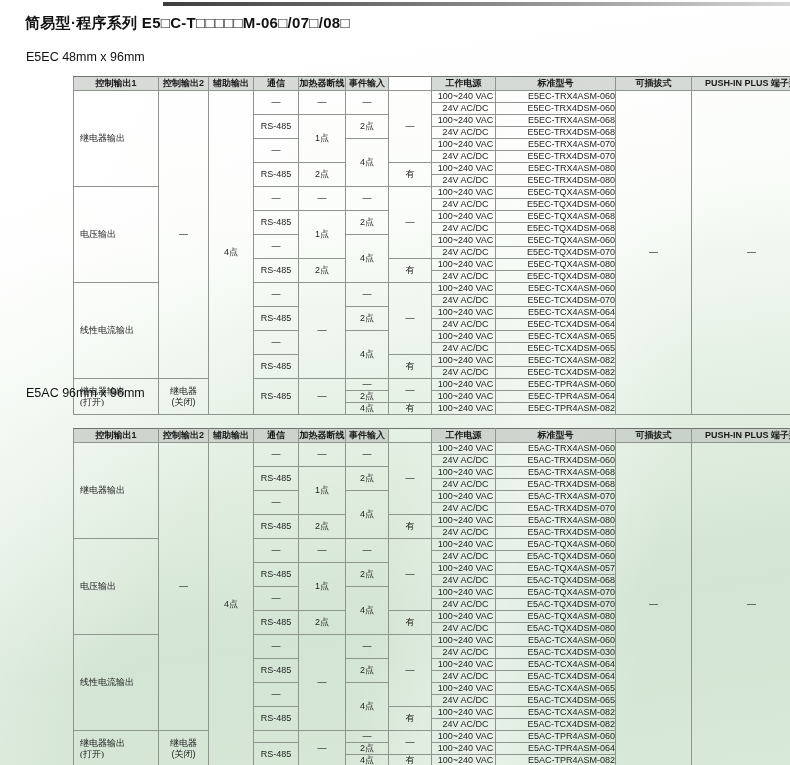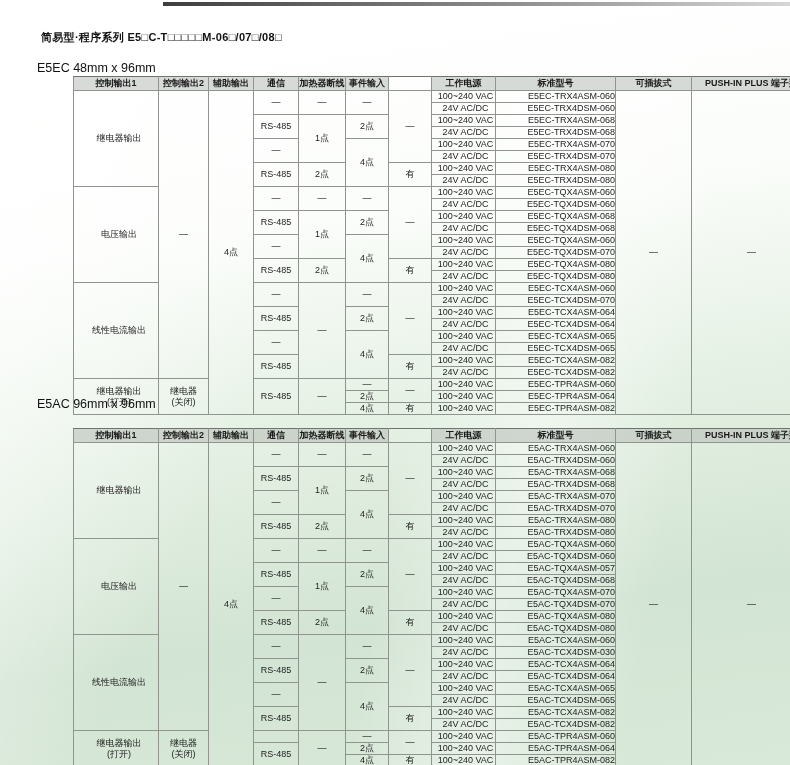--- a/index.html
+++ b/index.html
@@ -15,26 +15,26 @@
       linear-gradient(115deg, rgba(255,255,255,0.9) 0%, rgba(255,255,255,0) 38%),
       linear-gradient(100deg, rgba(255,255,255,0) 52%, rgba(255,255,255,0.45) 66%, rgba(255,255,255,0) 82%),
       linear-gradient(172deg, #ffffff 6%, #fbfdfa 30%, #e4f0e3 55%, #d2e4d3 78%, #d9e9d9 100%);
   }
   .top-rule{
     position:absolute;top:2px;left:163px;right:0;height:4px;
     background:linear-gradient(to right,#3e3e3e 0%,#8d8d8d 55%,#d6d6d6 100%);
   }
   .page-title{
     position:absolute;top:14px;left:25px;
-    font-size:11px;font-weight:bold;letter-spacing:0.3px;margin:16px;color:#111;
+    font-size:15px;font-weight:bold;letter-spacing:0.3px;margin:0;color:#111;
     white-space:nowrap;
   }
   .table-heading{
     position:absolute;left:25px;
-    font-size:12.5px;font-weight:normal;margin:12px;color:#111;
+    font-size:12.5px;font-weight:normal;margin:1px;color:#111;
   }
   .heading-1{top:49px;}
   .heading-2{top:385px;}
   .tbl-wrap{position:absolute;left:25px;}
   .wrap-1{top:76px;}
   .wrap-2{top:428px;}
   table.spec{
     border-collapse:collapse;
     table-layout:fixed;
     width:738px;
@@ -53,21 +53,21 @@
   }
   table.spec th{
     height:13px;
     font-weight:bold;
     background:rgba(183,188,183,0.55);
     border-top:1px solid #6e736e;
     color:#1a1a1a;
   }
   table.spec th.blank{background:transparent;}
   table.spec td{height:11px;}
-  table.spec td[data-col="ctrl1"]{text-align:center;padding-left:6px;}
+  table.spec td[data-col="ctrl1"]{text-align:left;padding-left:6px;font-family:Liberation Serif, serif;}
   table.spec td[data-col="power"]{text-align:center;padding-left:4px;white-space:nowrap;}
   table.spec td[data-col="model"]{text-align:right;padding-left:9px;white-space:nowrap;}
 </style>
 </head>
 <body>
 
 <div class="page">
   <div class="top-rule"></div>
 
   <h1 class="page-title">简易型·程序系列 E5□C-T□□□□□M-06□/07□/08□</h1>

